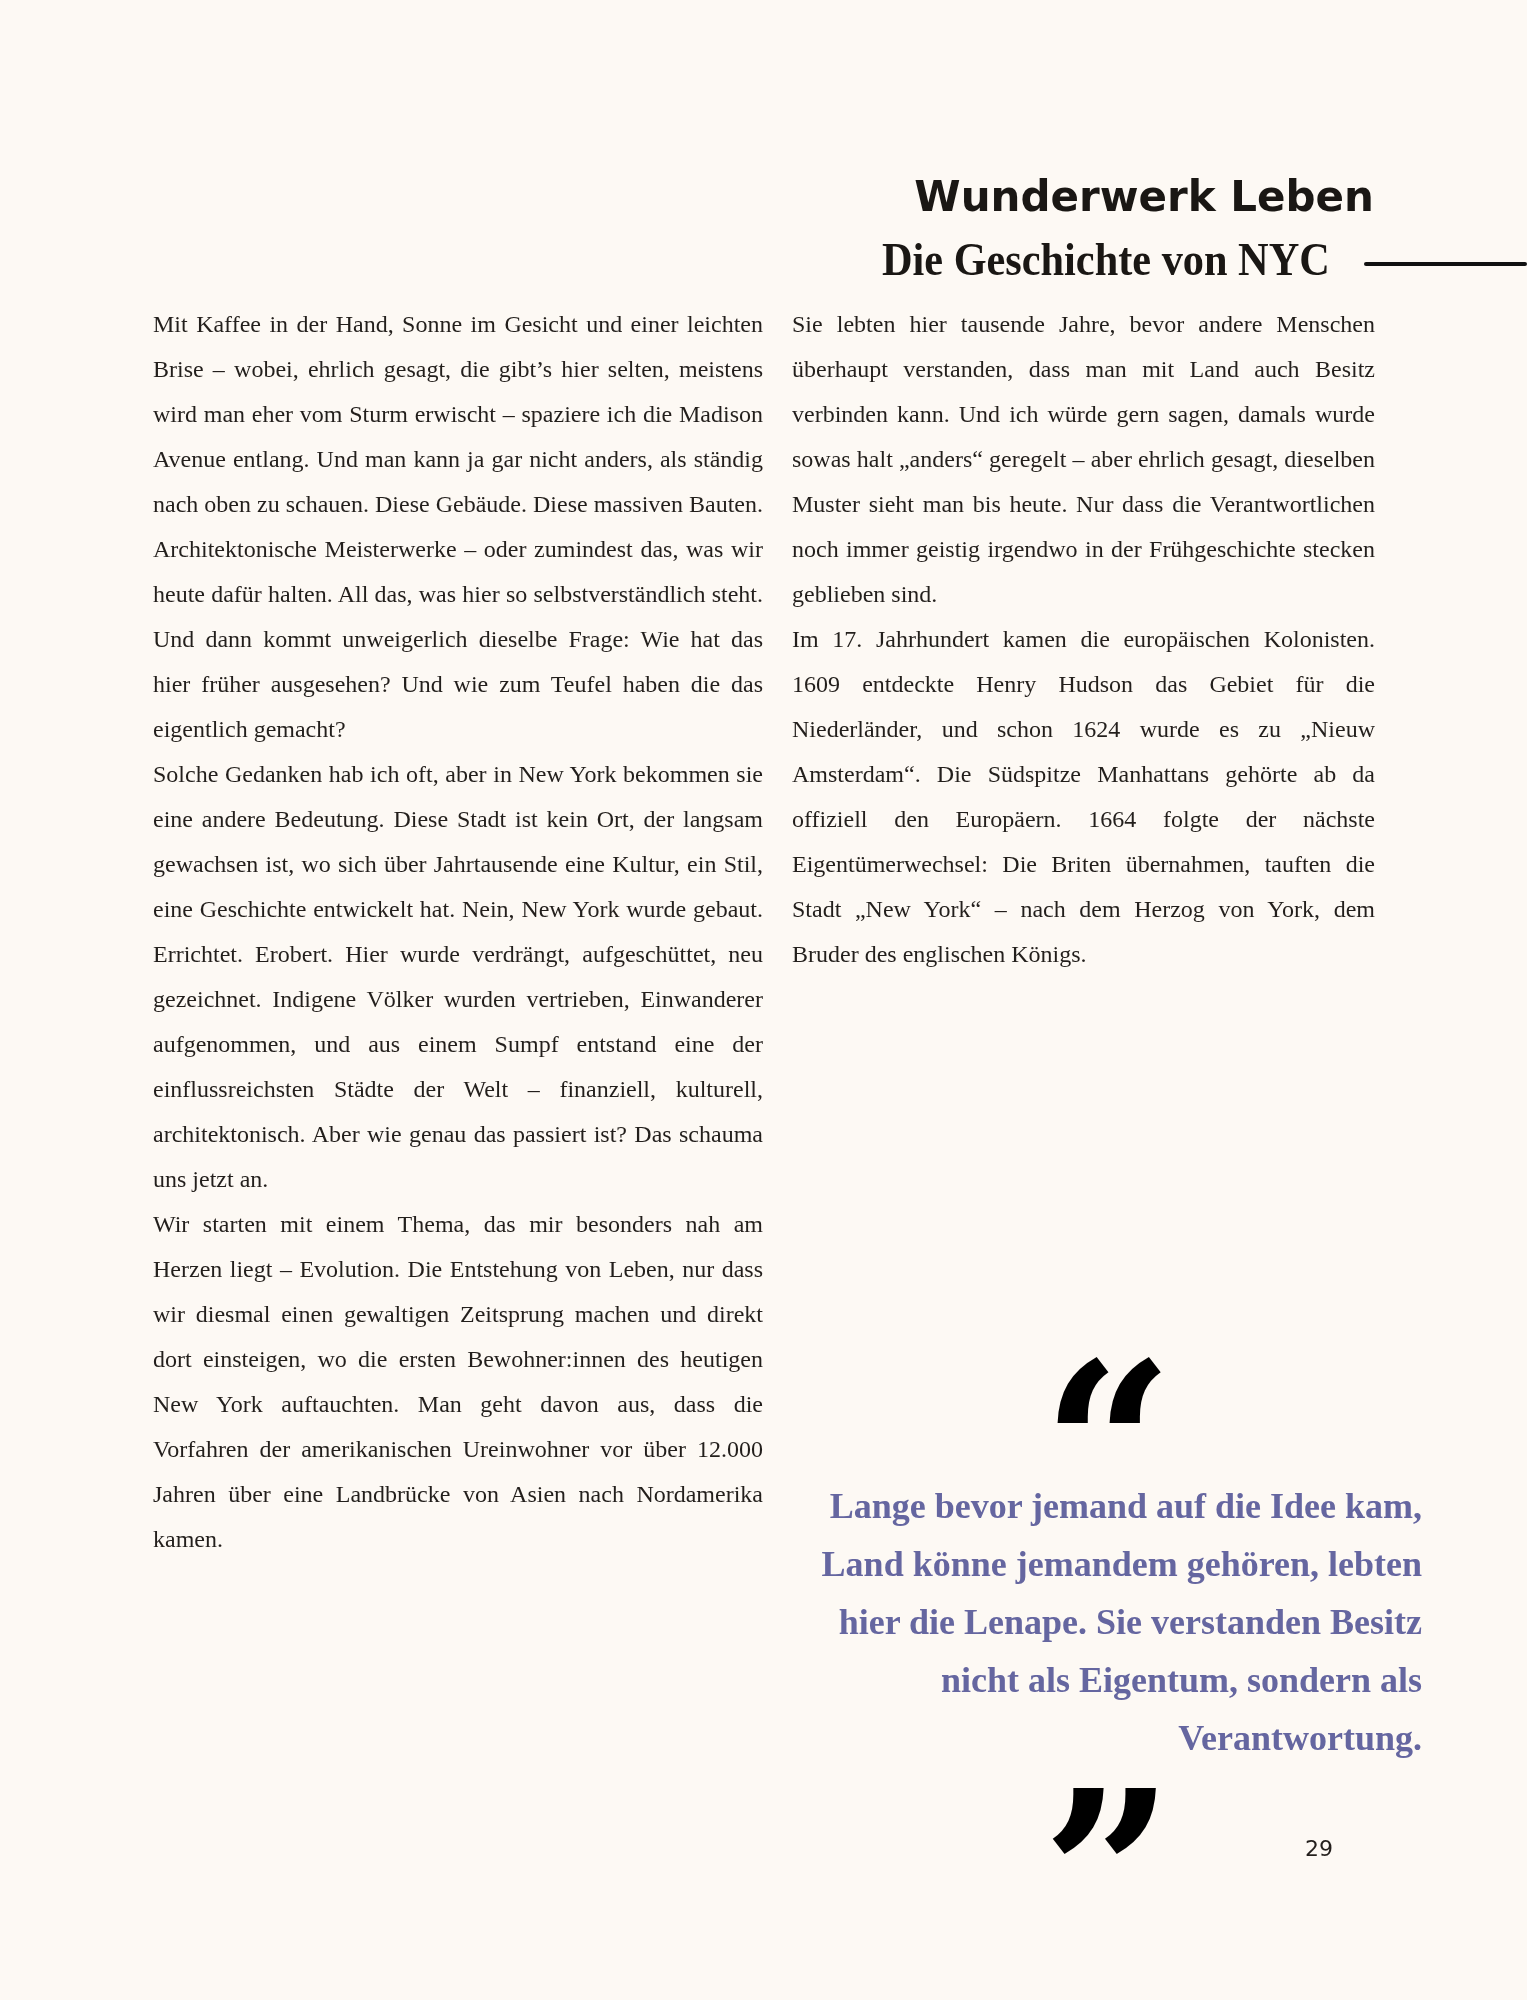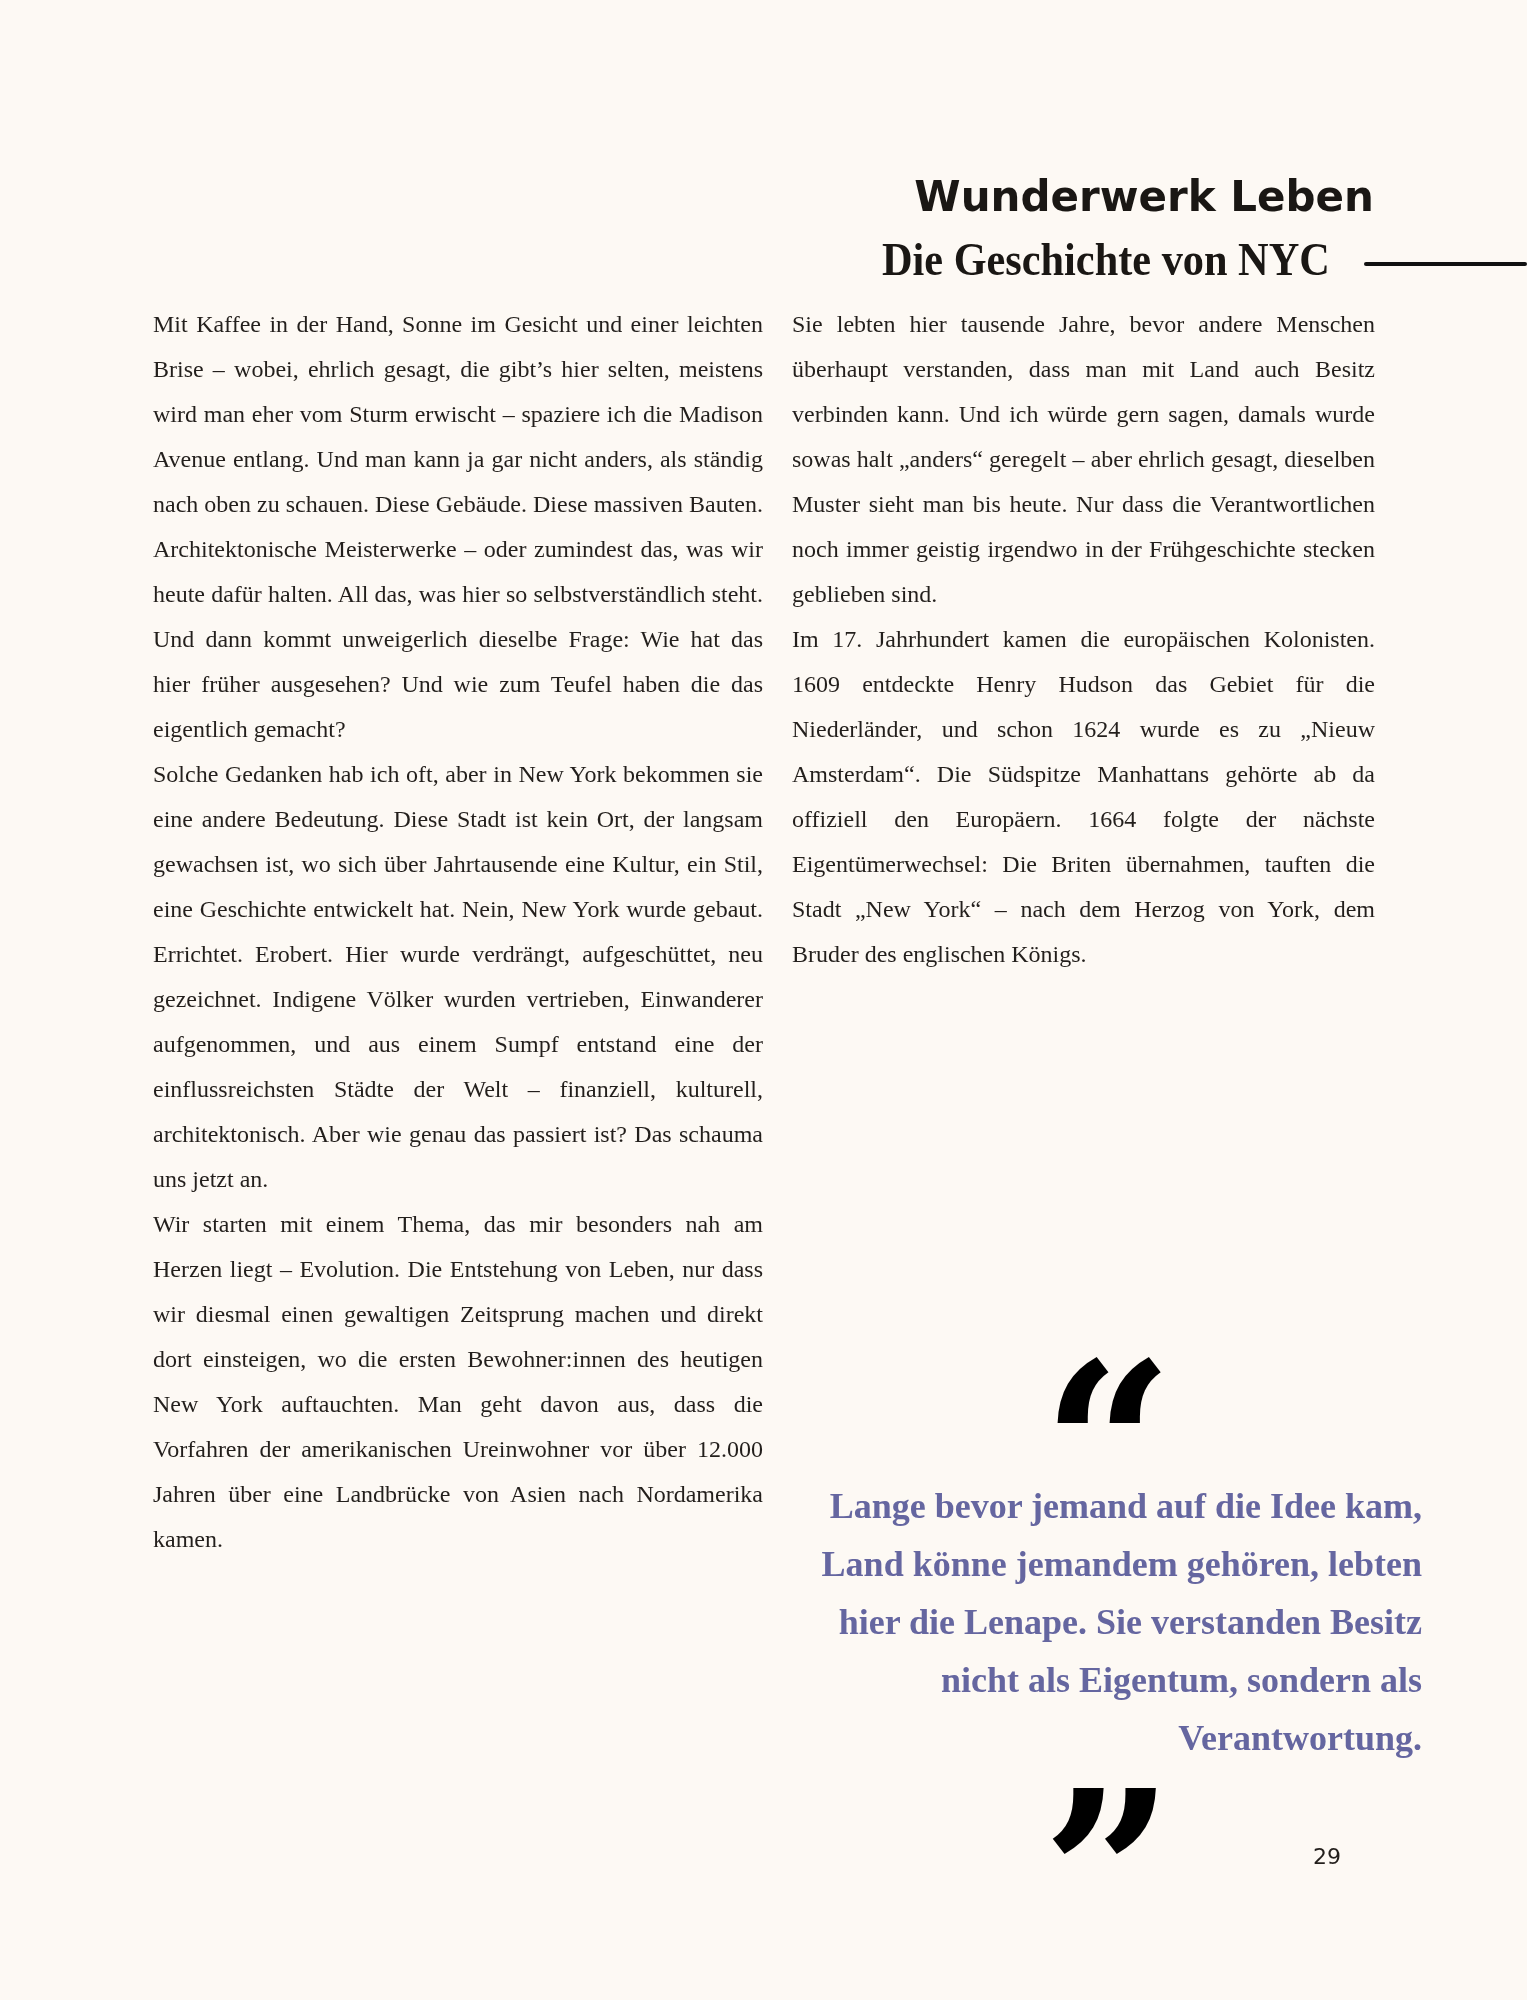--- a/index.html
+++ b/index.html
@@ -120,21 +120,21 @@
       text-align: center;
       padding-left: 4px;
     }
     .page-number {
       position: absolute;
       left: 1305px;
       top: 1836px;
       font-family: "DejaVu Sans", sans-serif;
       font-size: 22px;
       color: #231f1c;
-      margin: 8px;
+      margin: 0;
     }
   </style>
 </head>
 <body>
 
 <h1 class="kicker">Wunderwerk Leben</h1>
 
 <div class="subtitle-row">
   <h2 class="subtitle">Die Geschichte von NYC</h2>
   <div class="rule"></div>

